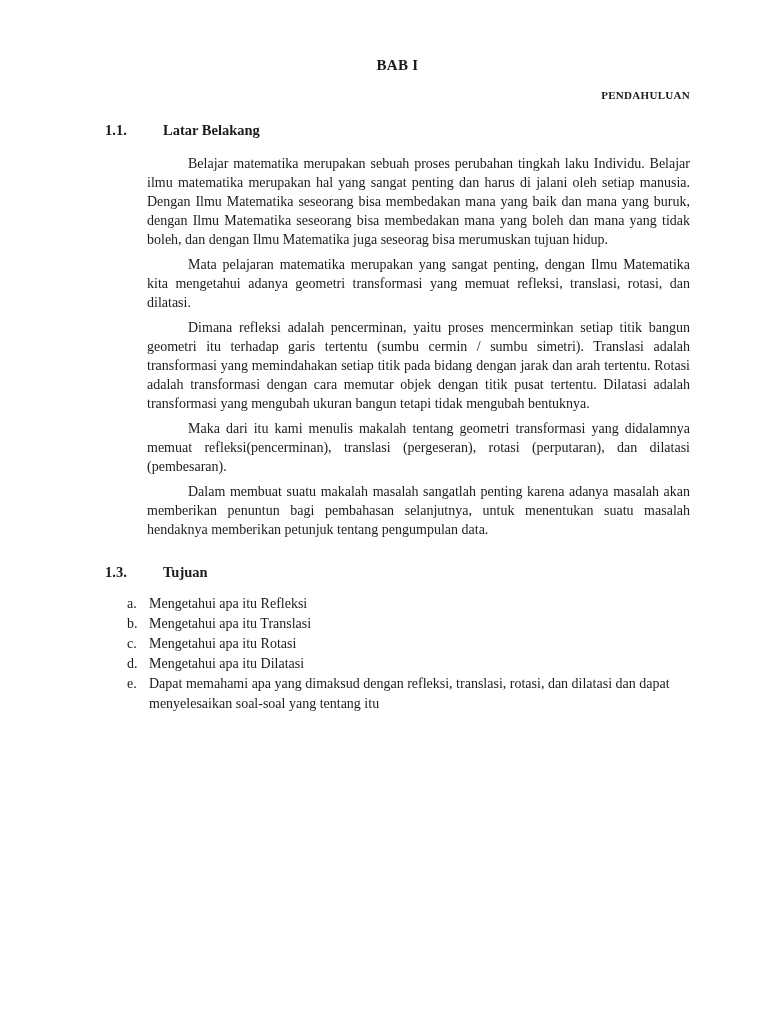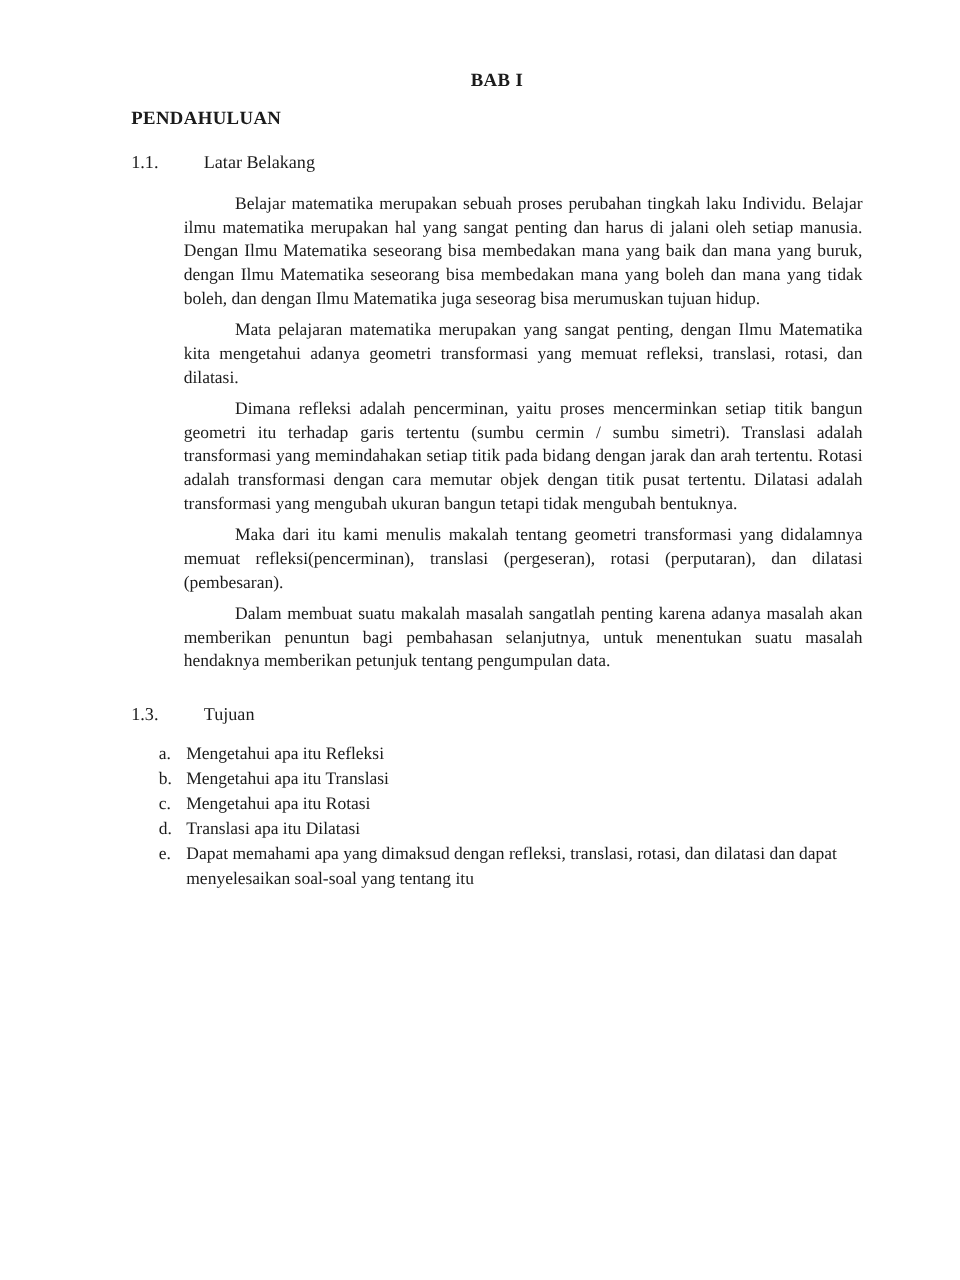--- a/index.html
+++ b/index.html
@@ -24,31 +24,31 @@
   .chapter-title {
     margin: 0 0 11px 0;
     text-align: center;
     font-size: 15px;
     line-height: 19px;
     font-weight: bold;
     letter-spacing: 0.3px;
   }
   .chapter-subtitle {
     margin: 0 0 16px 0;
-    text-align: left;
-    font-size: 15px;
+    text-align: right;
+    font-size: 11px;
     line-height: 19px;
     font-weight: bold;
     letter-spacing: 0.3px;
   }
   .sec-head {
     display: flex;
     font-size: 14.5px;
     line-height: 19px;
-    font-weight: normal;
+    font-weight: bold;
     margin: 0 0 14px 0;
   }
   .sec-head .num {
     width: 58px;
     flex: 0 0 58px;
   }
   .sec-head.mt-12 { margin-top: 10px; }
   .sec-head.mt-13 { margin-top: 24px; margin-bottom: 12px; }
   .para {
     margin: 0 0 6px 42px;
@@ -111,21 +111,21 @@
     <div class="obj-item">
       <span class="marker">b.</span>
       <span class="txt">Mengetahui apa itu Translasi</span>
     </div>
     <div class="obj-item">
       <span class="marker">c.</span>
       <span class="txt">Mengetahui apa itu Rotasi</span>
     </div>
     <div class="obj-item">
       <span class="marker">d.</span>
-      <span class="txt">Translasi apa itu Dilatasi</span>
+      <span class="txt">Mengetahui apa itu Dilatasi</span>
     </div>
     <div class="obj-item">
       <span class="marker">e.</span>
       <span class="txt">Dapat memahami apa yang dimaksud dengan refleksi, translasi, rotasi, dan dilatasi dan dapat menyelesaikan soal-soal yang tentang itu</span>
     </div>
   </div>
 
 </div>
 
 </body></html>

